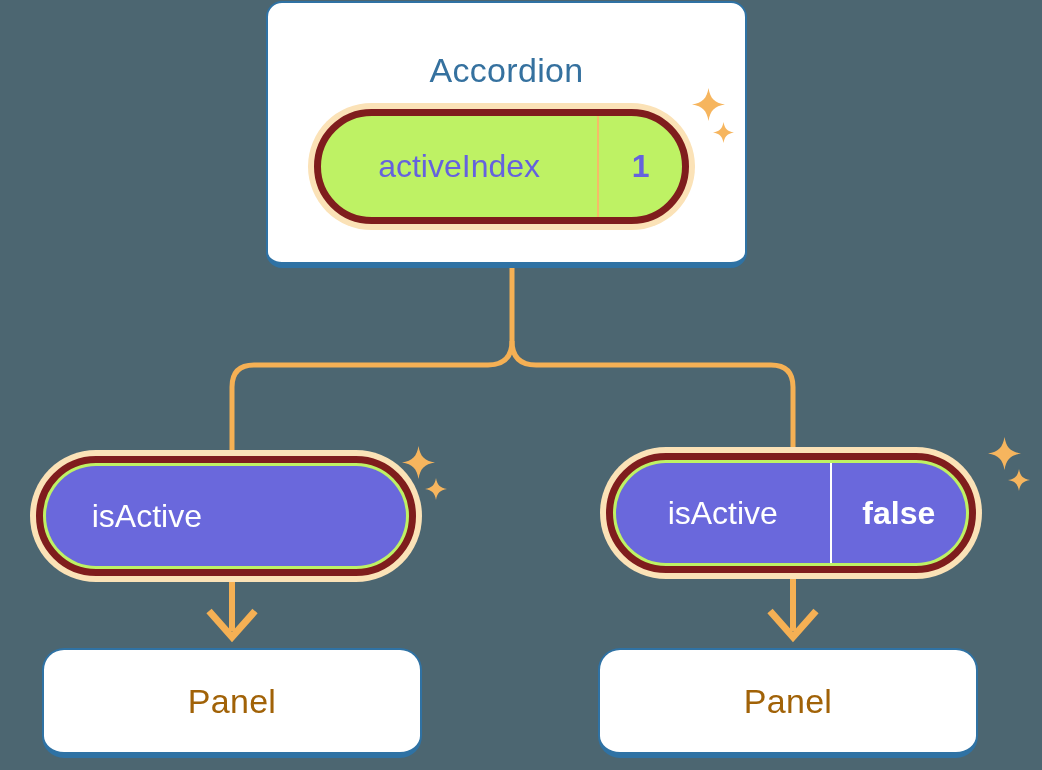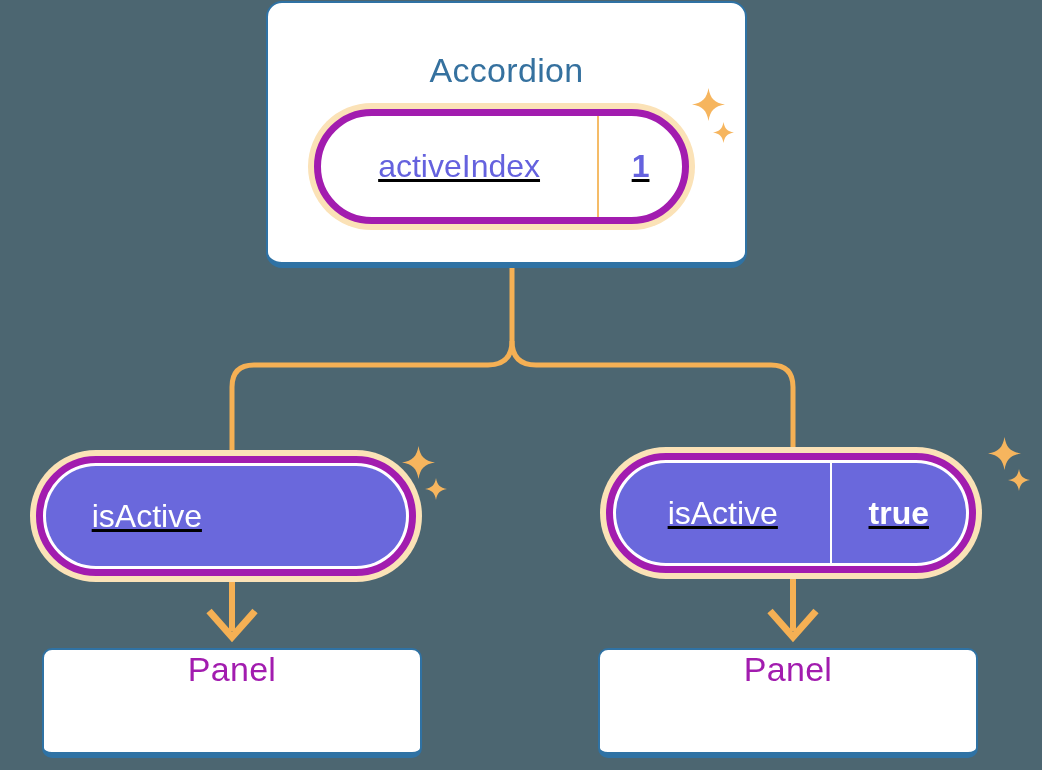--- a/index.html
+++ b/index.html
@@ -14,30 +14,30 @@
     position:absolute;background:#ffffff;
     border:2px solid #2F72A4;border-bottom-width:6px;
     z-index:1;
   }
   .accordion-card{left:266px;top:1px;width:481px;height:267px;border-radius:16px;}
   .card-title{
     margin-top:48px;text-align:center;
     font-size:34px;font-weight:500;color:#35719F;letter-spacing:.3px;
   }
   .panel-node{
-    border-radius:10px;display:flex;justify-content:center;
-    font-size:34px;font-weight:500;color:#a21caf;letter-spacing:.3px;
+    border-radius:22px;display:flex;align-items:center;justify-content:center;
+    font-size:34px;font-weight:500;color:#a16207;letter-spacing:.3px;
   }
   .panel-left{left:42px;top:648px;width:380px;height:110px;}
   .panel-right{left:598px;top:648px;width:380px;height:110px;}
   .pill{
     position:absolute;z-index:2;background:#FBE2B7;border-radius:999px;padding:6px;
   }
   .pill-mid{
-    height:100%;border-radius:999px;border:7px solid #a21caf;background:#ffffff;text-decoration:underline;
+    height:100%;border-radius:999px;border:7px solid #7f1d1d;background:#bef264;
   }
   .pill-core{
     height:100%;border-radius:999px;display:flex;overflow:hidden;
   }
   .purple .pill-mid{padding:3px;}
   .purple .pill-core{background:#6A68DC;}
   .seg{
     display:flex;align-items:center;justify-content:center;
     font-size:32px;white-space:nowrap;
   }
@@ -93,21 +93,21 @@
       <div class="pill-core">
         <div class="seg label">isActive</div>
       </div>
     </div>
   </div>
 
   <div class="pill purple pill-right">
     <div class="pill-mid">
       <div class="pill-core">
         <div class="seg label">isActive</div>
-        <div class="seg value">true</div>
+        <div class="seg value">false</div>
       </div>
     </div>
   </div>
 
   <div class="node-card panel-node panel-left">
     <span>Panel</span>
   </div>
   <div class="node-card panel-node panel-right">
     <span>Panel</span>
   </div>

